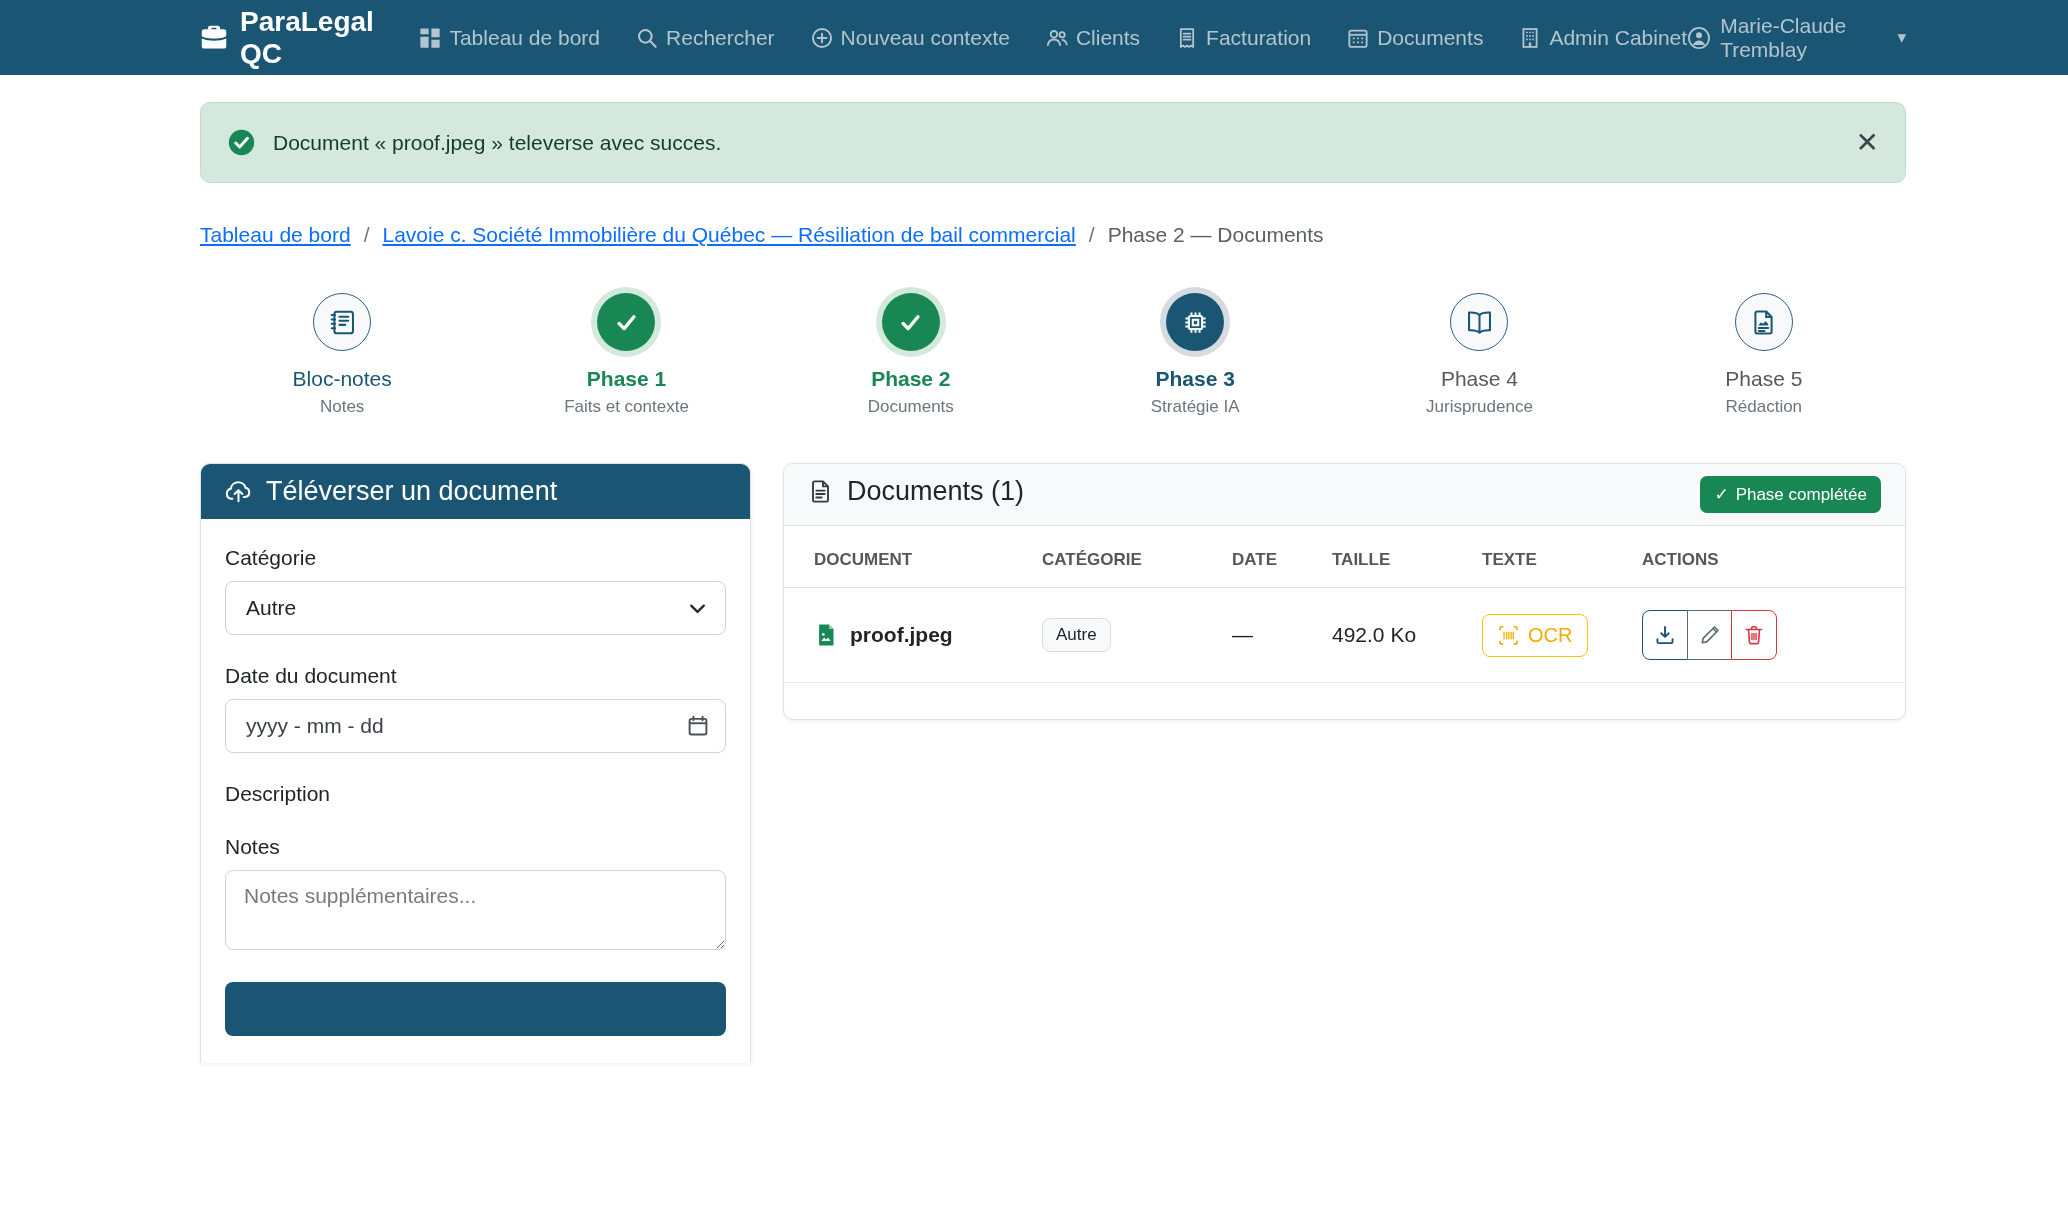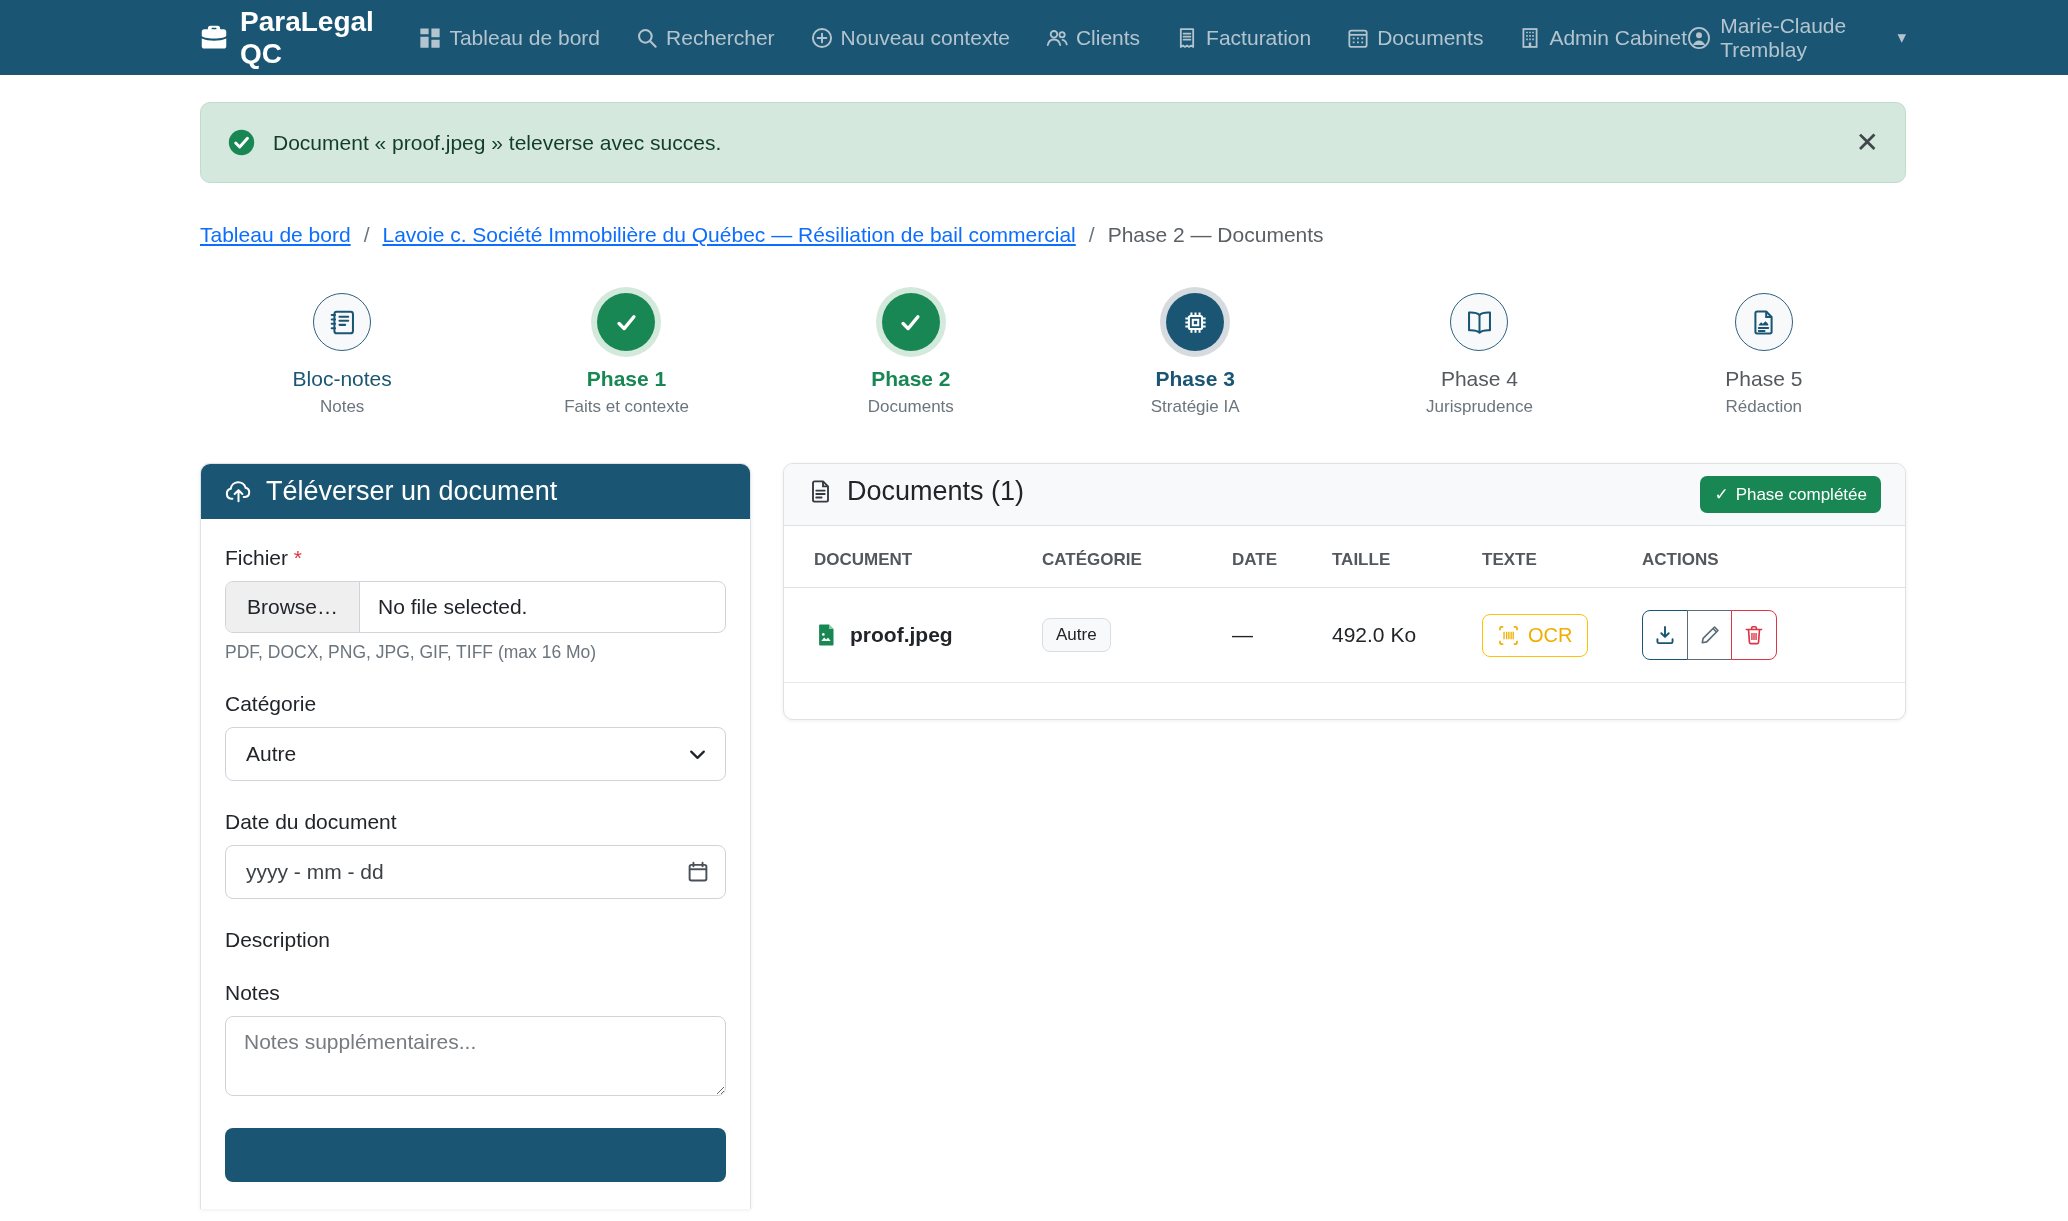--- a/index.html
+++ b/index.html
@@ -320,28 +320,20 @@
       <div class="upload-header">
         <span class="ic-wrap">
           <svg class="ic" viewBox="0 0 16 16" fill="none" stroke="currentColor" stroke-width="1.2">
               <path d="M4.4 12.3h-.6a3 3 0 0 1-.4-5.9 4.5 4.5 0 0 1 8.8-.6 2.8 2.8 0 0 1-.3 5.5h-.8" stroke-linecap="round"></path>
               <path d="M8 13.8V7.6M5.7 9.5 8 7.2l2.3 2.3" stroke-linecap="round" stroke-linejoin="round"></path>
             </svg>
         </span>
         <span>Téléverser un document</span>
       </div>
       <div class="upload-body">
-        <div class="form-group">
-          <label class="form-label"><span>Fichier</span> <span class="req">*</span></label>
-          <div class="file-input">
-            <span class="browse-btn">Browse…</span>
-            <span class="file-chosen">No file selected.</span>
-          </div>
-          <div class="form-help">PDF, DOCX, PNG, JPG, GIF, TIFF (max 16 Mo)</div>
-        </div>
         <div class="form-group">
           <label class="form-label">Catégorie</label>
           <div class="select">
             <div class="select-box">Autre</div>
             <span class="chev">
               <svg class="ic" viewBox="0 0 16 16" fill="none" stroke="#212529" stroke-width="1.7">
                   <path d="M3.2 5.8 8 10.6l4.8-4.8" stroke-linecap="round" stroke-linejoin="round"></path>
                 </svg>
             </span>
           </div>

